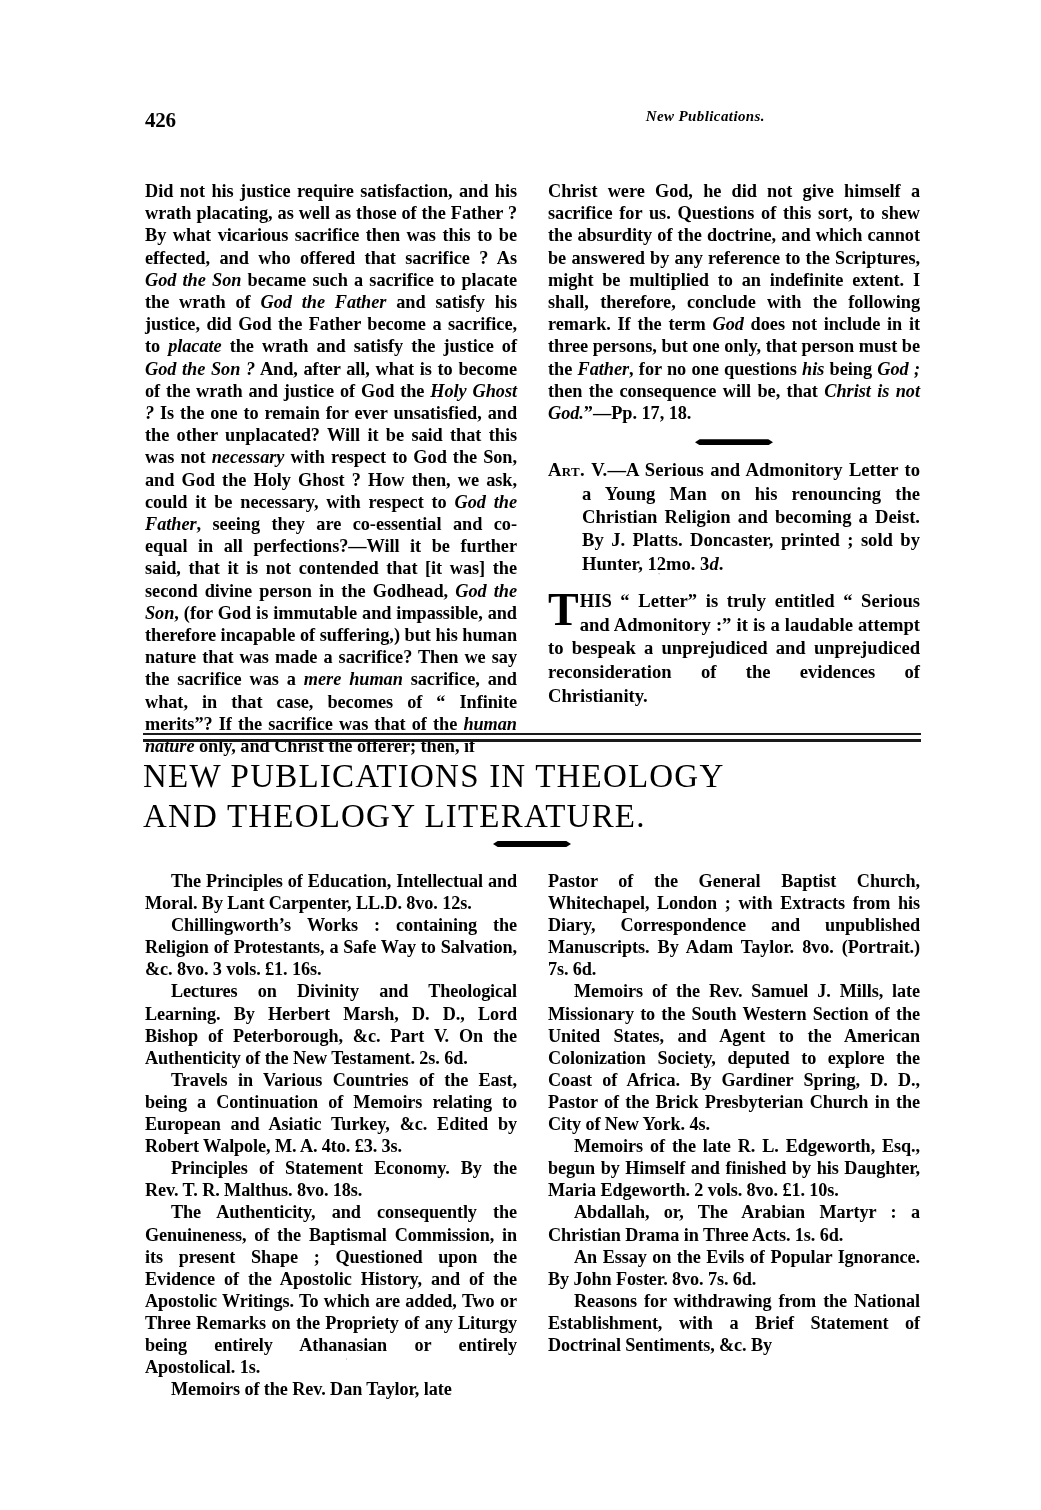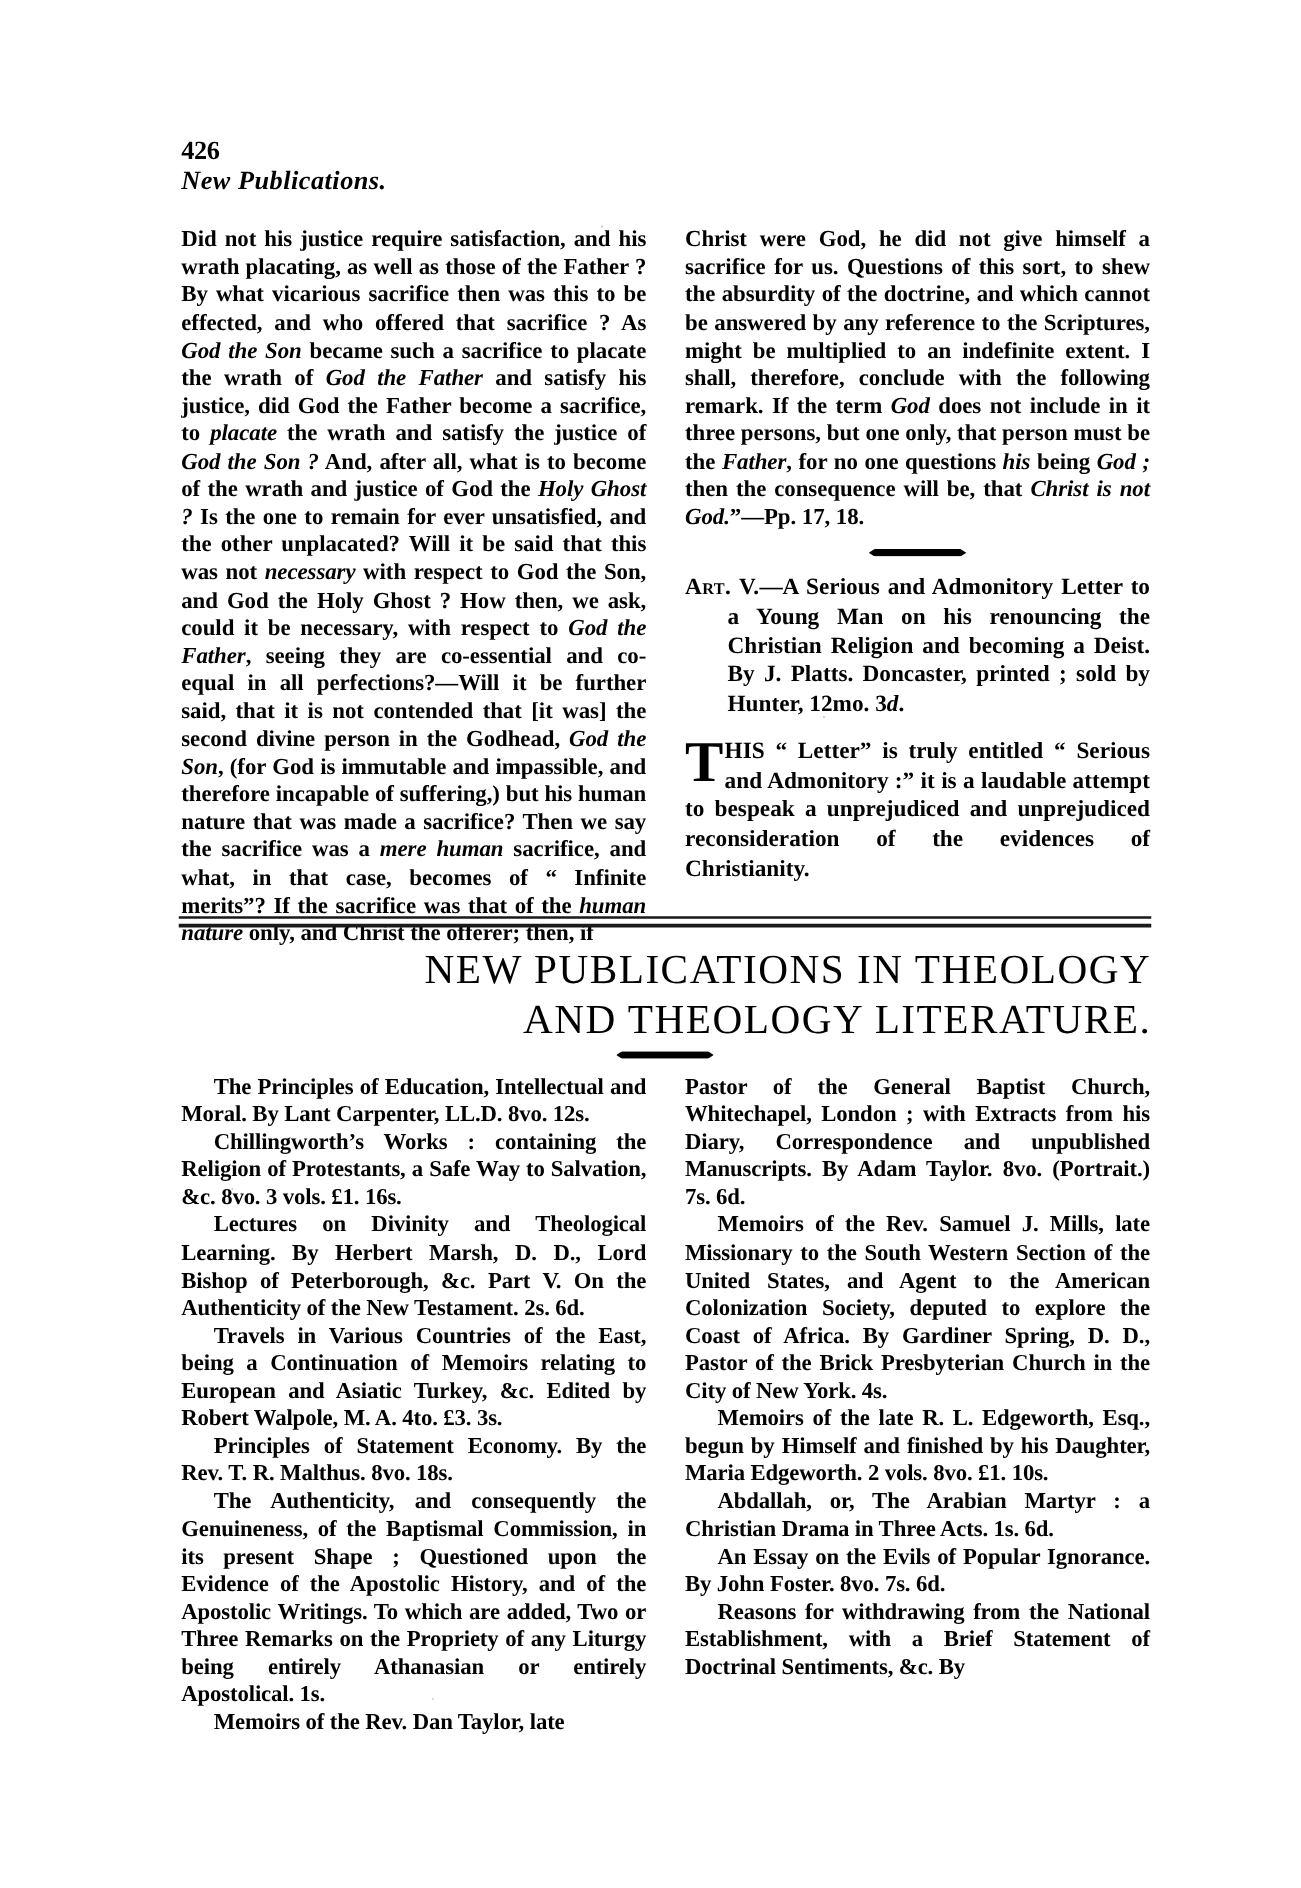--- a/index.html
+++ b/index.html
@@ -38,26 +38,25 @@
     top: 0;
     font-size: 21px;
     font-weight: bold;
     letter-spacing: -0.3px;
   }
   .head-title {
     position: absolute;
     left: 0;
     top: 0;
     width: 620px;
-    text-align: left;
+    text-align: right;
     font-style: italic;
     font-weight: bold;
-    font-size: 21px;
+    font-size: 15px;
     letter-spacing: 0.4px;
-    margin-top: 24px;
   }
 
   
   .article {
     position: absolute;
     left: 145px;
     top: 155px;
     width: 775px;
   }
   .col-left, .col-right {
@@ -152,21 +151,21 @@
   }
   .double-rule .r1 { top: 0px; }
   .double-rule .r2 { top: 6px; height: 3px; }
 
   
   .section-title {
     position: absolute;
     left: 143px;
     top: 756px;
     width: 778px;
-    text-align: right;
+    text-align: left;
   }
   .section-title .line {
     font-size: 33px;
     line-height: 40px;
     letter-spacing: 1.2px;
     font-weight: normal;
     font-family: "Liberation Serif", "DejaVu Serif", serif;
   }
   .title-ornament-wrap {
     position: absolute;
@@ -177,21 +176,21 @@
 
   
   .listings {
     position: absolute;
     left: 145px;
     top: 858px;
     width: 775px;
   }
   .lcol-left, .lcol-right {
     position: absolute;
-    top: 0;
+    top: 12px;
     width: 372px;
   }
   .lcol-left  { left: 0; }
   .lcol-right { left: 403px; }
 
   p.entry {
     margin: 0;
     font-size: 18.2px;
     line-height: 22.1px;
     text-align: justify;

